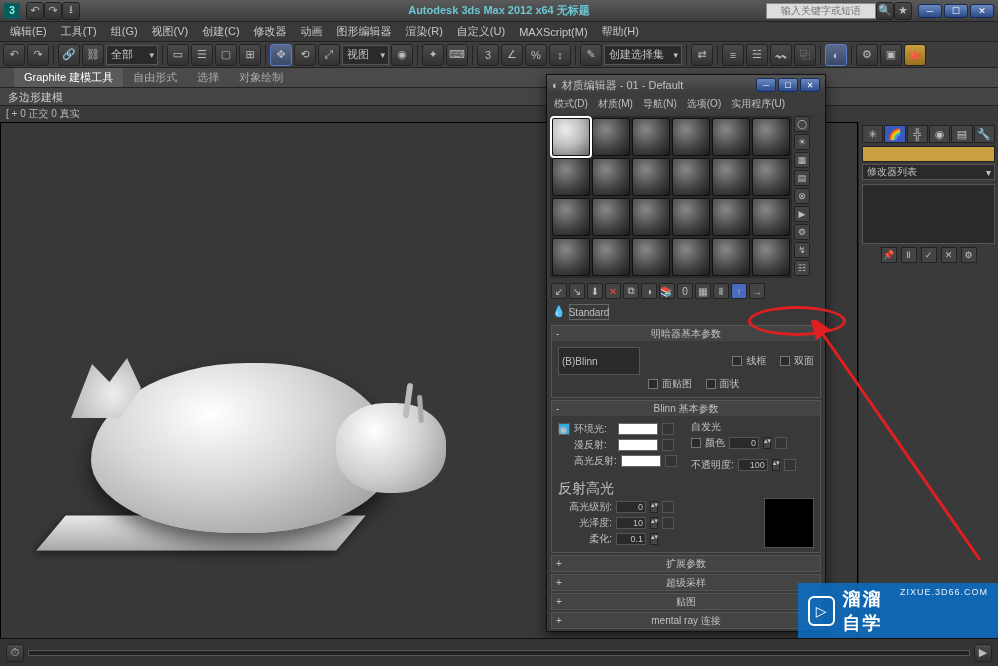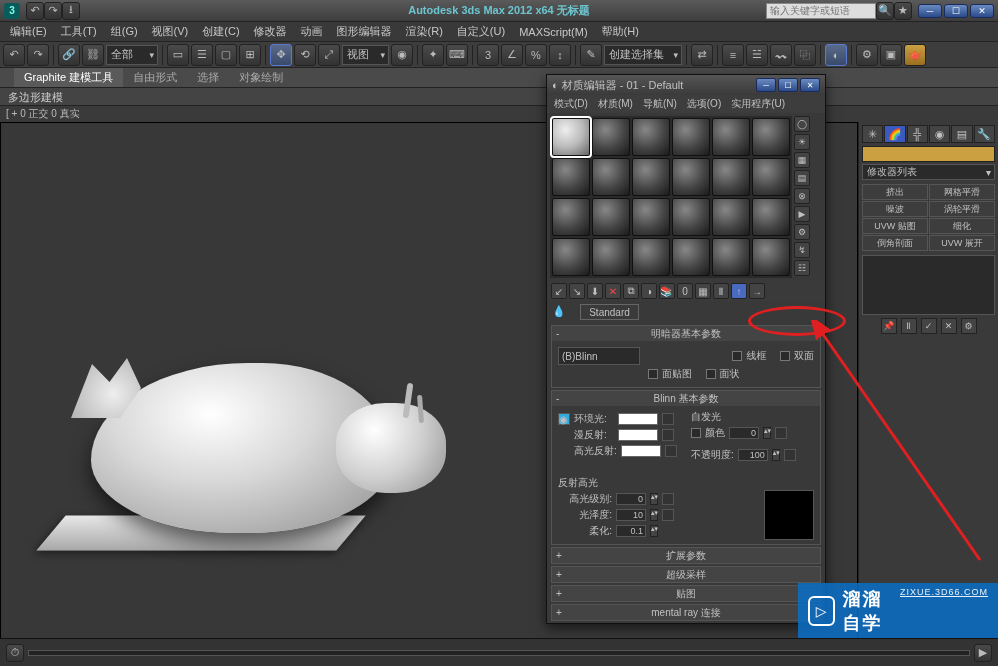--- a/index.html
+++ b/index.html
@@ -2,21 +2,21 @@
 <html><head>
 <meta charset="utf-8">
 <style>
 * { margin: 0; padding: 0; box-sizing: border-box; font-family: "Microsoft YaHei", sans-serif; }
 body { width: 998px; height: 666px; background: #3a3a3a; color: #c0c0c0; font-size: 11px; overflow: hidden; position: relative; }
 
 
 .titlebar { height: 22px; background: linear-gradient(#5a5a5a,#3d3d3d); display: flex; align-items: center; padding: 0 4px; border-bottom: 1px solid #222; }
 .titlebar .logo { width: 16px; height: 16px; background: #0b5b5b; border-radius: 3px; margin-right: 6px; display:flex;align-items:center;justify-content:center;color:#7fe;font-weight:bold;font-size:10px;}
 .titlebar .title { flex: 0 0 auto; color: #6cc6d0; font-size: 11px; font-weight: 600; margin: 0 auto; position:absolute; left:50%; transform:translateX(-50%);}
-.titlebar .search { margin-left: auto; width: 110px; height: 16px; background: #ddd; border: 1px solid #888; color:#555; font-size:10px; padding:0 3px;}
+.titlebar .search { margin-left: auto; width: 110px; height: 16px; background: #ddd; border: 1px solid #888; color:#555; font-size:10px; padding:0 14px;}
 .titlebar .winbtns { display:flex; gap:2px; margin-left:6px;}
 .titlebar .winbtns div{ width:24px;height:14px;background:linear-gradient(#6a8cc0,#2a4a8a);border:1px solid #1a2a5a;border-radius:3px;display:flex;align-items:center;justify-content:center;color:#fff;font-size:9px;}
 
 
 .menubar { height: 20px; background: #393939; display: flex; align-items: center; padding: 0 4px; gap: 2px; border-bottom: 1px solid #222;}
 .menubar .menuitem { padding: 2px 6px; color: #c8c8c8; font-size: 11px; cursor: default;}
 
 
 .toolbar { height: 26px; background: #3d3d3d; display: flex; align-items: center; padding: 0 3px; gap: 2px; border-bottom: 1px solid #222;}
 .tbtn { width: 22px; height: 22px; background: linear-gradient(#4a4a4a,#333); border: 1px solid #222; border-radius: 3px; display:flex; align-items:center; justify-content:center; color:#bbb; font-size:11px;}
@@ -61,29 +61,29 @@
 .slot.selected{ outline:2px solid #fff; background:radial-gradient(circle at 35% 30%,#eee,#bbb 50%,#666);}
 .mat-side{ width:18px; display:flex; flex-direction:column; gap:2px; padding-left:2px;}
 .mat-side .sbtn{width:16px;height:16px;background:#444;border:1px solid #222;border-radius:2px;font-size:9px;display:flex;align-items:center;justify-content:center;}
 .mat-toolbar{ height:20px; display:flex;align-items:center;gap:2px;padding:2px 4px;background:#3a3a3a;}
 .mat-toolbar .mtb{width:16px;height:16px;background:#444;border:1px solid #222;border-radius:2px;display:flex;align-items:center;justify-content:center;font-size:10px;}
 .mat-toolbar .mtb.active{background:#4a6ac0;}
 .mat-name-row{display:flex;align-items:center;padding:3px 5px;gap:3px;}
 .mat-name-row .eyedrop{width:14px;height:14px;}
 .mat-name-row .namefield{flex:1;height:16px;background:#2a2a2a;border:1px solid #555;padding:0 4px;font-size:10px;display:flex;align-items:center;position:relative;}
 .mat-name-row .namefield::after{content:"";position:absolute;right:2px;top:2px;width:0;height:0;border-left:4px solid transparent;border-right:4px solid transparent;border-top:5px solid #f33;}
-.mat-name-row .typebtn{width:59px;height:16px;background:#3a3a3a;border:1px solid #666;font-size:10px;display:flex;align-items:center;justify-content:center;margin-left:11px;}
+.mat-name-row .typebtn{width:40px;height:16px;background:#3a3a3a;border:1px solid #666;font-size:10px;display:flex;align-items:center;justify-content:center;}
 
 .rollout{ margin:2px 4px; border:1px solid #555;}
 .rollout .rh{ height:15px;background:#444;text-align:center;font-size:10px;line-height:15px;position:relative;}
 .rollout .rh .dash{position:absolute;left:4px;}
 .rollout .rbody{ padding:4px 6px; font-size:10px; background:#393939;}
 .row{display:flex;align-items:center;gap:4px;margin:2px 0;}
 .row label{min-width:40px;}
-.row .combo{flex:0 0 82px;height:18px;background:#2a2a2a;border:1px solid #555;padding:0 3px;font-size:10px;display:flex;align-items:center;}
+.row .combo{flex:0 0 82px;height:28px;background:#2a2a2a;border:1px solid #555;padding:0 3px;font-size:10px;display:flex;align-items:center;}
 .row .chk{width:10px;height:10px;border:1px solid #777;background:#2a2a2a;}
 .row .swatch{width:40px;height:12px;border:1px solid #666;}
 .row .swatch.white{background:#fff;}
 .row .mini{width:12px;height:12px;border:1px solid #555;background:#333;}
 .row .spinner{width:30px;height:12px;background:#2a2a2a;border:1px solid #555;font-size:9px;text-align:right;padding-right:2px;}
 .row .spinbtn{width:8px;height:12px;background:#444;border:1px solid #222;font-size:7px;line-height:5px;}
 .two-col{display:flex;gap:10px;}
 .two-col .col{flex:1;}
 .preview-box{width:50px;height:50px;background:#000;border:1px solid #555;margin-left:auto;}
 
@@ -104,21 +104,21 @@
 
 
 .annot-ellipse{position:absolute;left:748px;top:306px;width:98px;height:30px;border:3px solid #e02020;border-radius:50%;pointer-events:none;}
 .annot-arrow{position:absolute;left:810px;top:320px;pointer-events:none;}
 
 
 .watermark{position:absolute;right:0;bottom:28px;width:200px;height:55px;background:rgba(10,110,200,0.85);color:#fff;display:flex;align-items:center;gap:8px;padding:5px 10px;}
 .watermark .play{width:30px;height:30px;border:2px solid #fff;border-radius:6px;display:flex;align-items:center;justify-content:center;font-size:14px;}
 .watermark .txt{display:flex;flex-direction:row;}
 .watermark .txt .big{font-size:18px;font-weight:bold;letter-spacing:2px;}
-.watermark .txt .small{font-size:9px;opacity:.9;letter-spacing:1px;text-decoration:underline;}
+.watermark .txt .small{font-size:9px;opacity:.9;letter-spacing:1px;}
 
 
 .bottom{position:absolute;left:0;right:0;bottom:0;height:28px;background:#333;border-top:1px solid #111;display:flex;align-items:center;padding:0 6px;gap:4px;}
 .bottom .track{flex:1;height:6px;background:#222;border:1px solid #555;}
 </style>
 </head>
 <body>
 
 <div class="titlebar">
   <div class="logo">3</div>
@@ -222,30 +222,20 @@
       <div class="ct active">🌈</div>
       <div class="ct">╬</div>
       <div class="ct">◉</div>
       <div class="ct">▤</div>
       <div class="ct">🔧</div>
     </div>
     <div class="cmd-row">
       <div class="cb c1"></div>
     </div>
     <div class="mod-combo">修改器列表</div>
-    <div class="mod-grid">
-      <div class="mb">挤出</div>
-      <div class="mb">网格平滑</div>
-      <div class="mb">噪波</div>
-      <div class="mb">涡轮平滑</div>
-      <div class="mb">UVW 贴图</div>
-      <div class="mb">细化</div>
-      <div class="mb">倒角剖面</div>
-      <div class="mb">UVW 展开</div>
-    </div>
     <div class="mod-stack"></div>
     <div class="mod-btns">
       <div class="mbb">📌</div>
       <div class="mbb">Ⅱ</div>
       <div class="mbb">✓</div>
       <div class="mbb">✕</div>
       <div class="mbb">⚙</div>
     </div>
   </div>
 </div>
@@ -377,21 +367,21 @@
               <div class="mini"></div>
             </div>
           <div class="row" style="margin-top:8px">
               <span>不透明度:</span>
               <div class="spinner">100</div>
               <div class="spinbtn">▴▾</div>
               <div class="mini"></div>
             </div>
         </div>
       </div>
-      <div style="margin-top:12px;font-size:10px">反射高光</div>
+      <div style="margin-top:6px;font-size:14px">反射高光</div>
       <div class="two-col">
         <div class="col">
           <div class="row">
               <label style="min-width:54px;text-align:right">高光级别:</label>
               <div class="spinner">0</div>
               <div class="spinbtn">▴▾</div>
               <div class="mini"></div>
             </div>
           <div class="row">
               <label style="min-width:54px;text-align:right">光泽度:</label>

